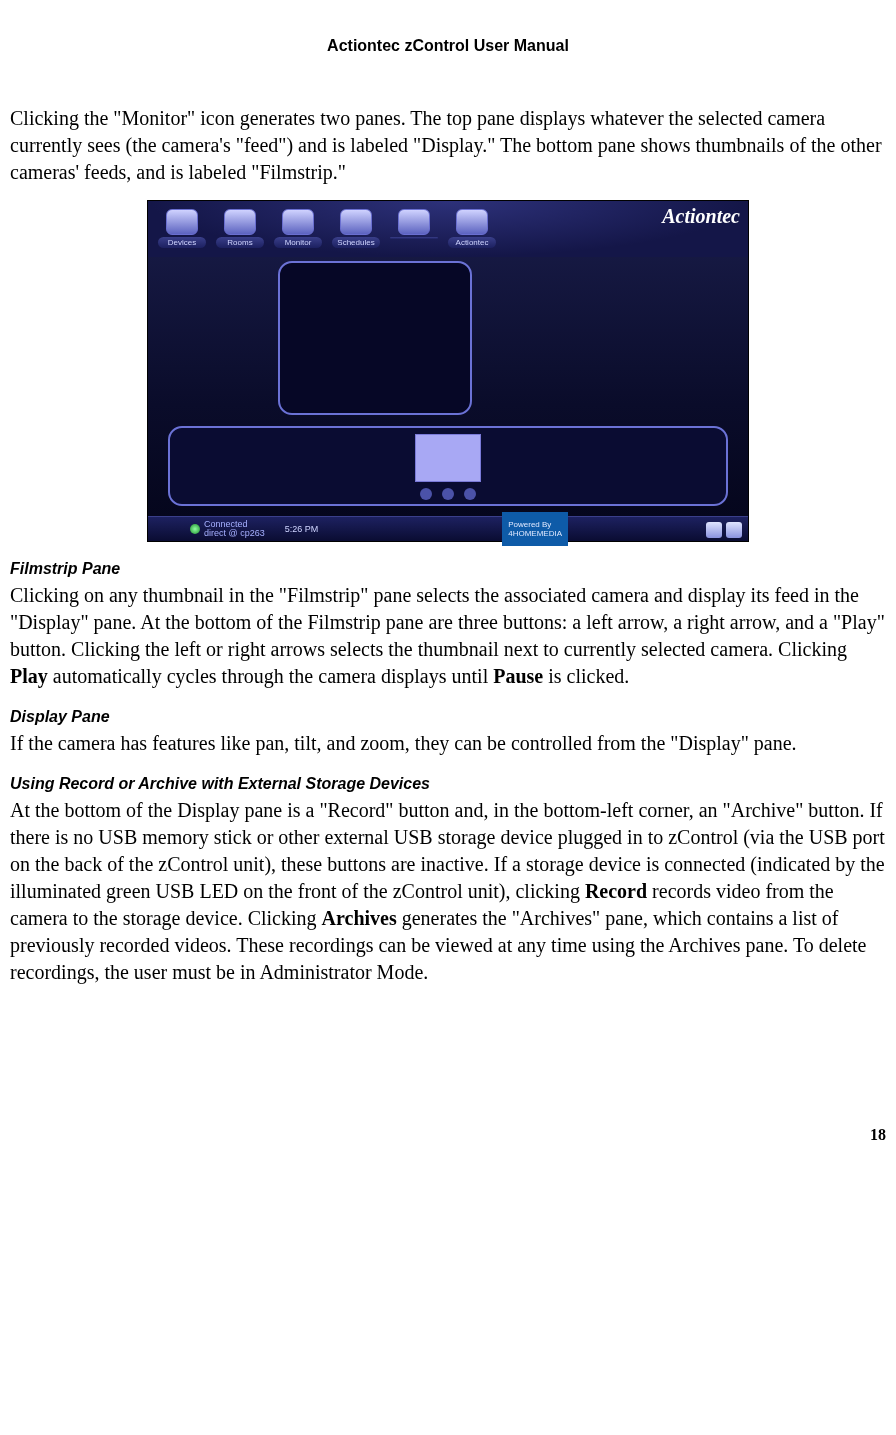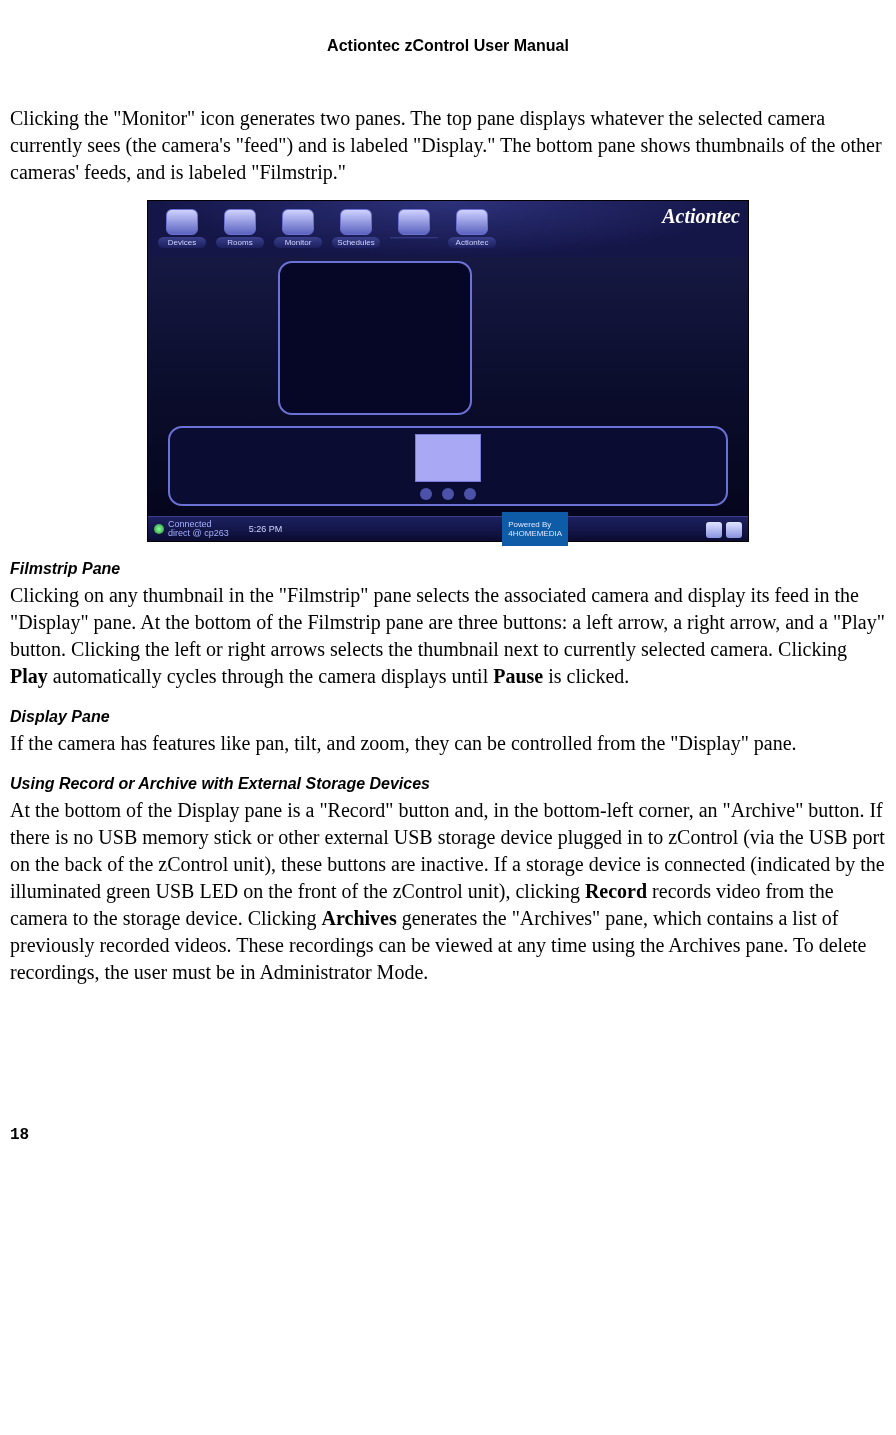--- a/index.html
+++ b/index.html
@@ -36,22 +36,22 @@
     margin: 18px 0 4px 0;
   }
   p.body {
     font-size: 20px;
     line-height: 1.35;
     margin: 0 0 14px 0;
     font-family: 'Minion Pro', Georgia, serif;
   }
   p.body b { font-weight: bold; }
   .page-num {
-    text-align: left;
-    font-family: Liberation Mono, monospace;
+    text-align: right;
+    font-family: Liberation Serif, serif;
     font-weight: bold;
     font-size: 16px;
     margin-top: 140px;
   }
 
   
   .app-shot {
     width: 600px;
     height: 340px;
     margin: 8px auto 14px auto;
@@ -138,20 +138,21 @@
     position: absolute;
     left: 0; right: 0; bottom: 0;
     height: 24px;
     background: linear-gradient(#1d2160, #0a0c32);
     border-top: 1px solid #3a3f8a;
     display: flex;
     align-items: center;
     font-family: Arial, sans-serif;
     font-size: 9px;
     color: #a6b0ff;
+    padding-left: 36px;
   }
   .sb-dot {
     width: 10px; height: 10px; border-radius: 50%;
     background: radial-gradient(#8fffa0, #1a8a2a);
     margin: 0 4px 0 6px;
   }
   .sb-conn { line-height: 1; }
   .sb-time { margin-left: 20px; color: #cfd4ff; }
   .sb-badge {
     margin-left: auto;

